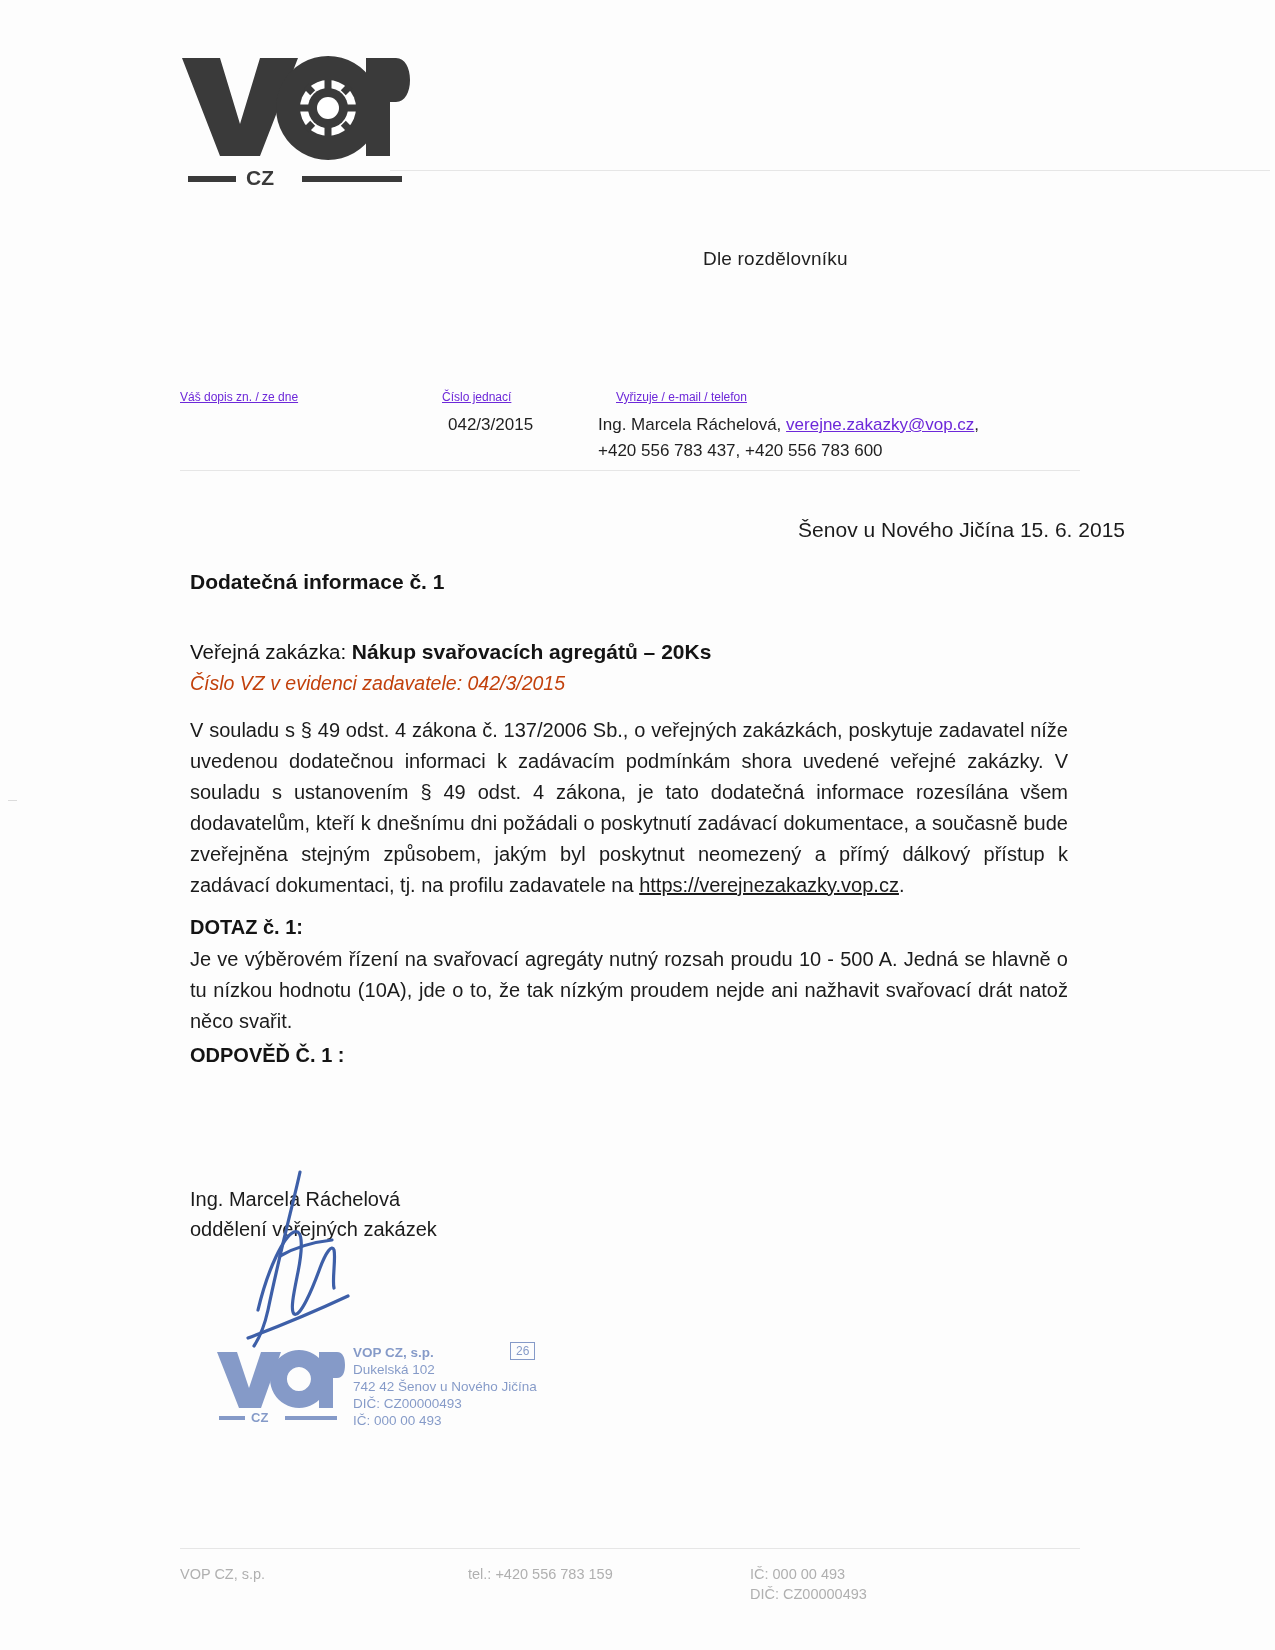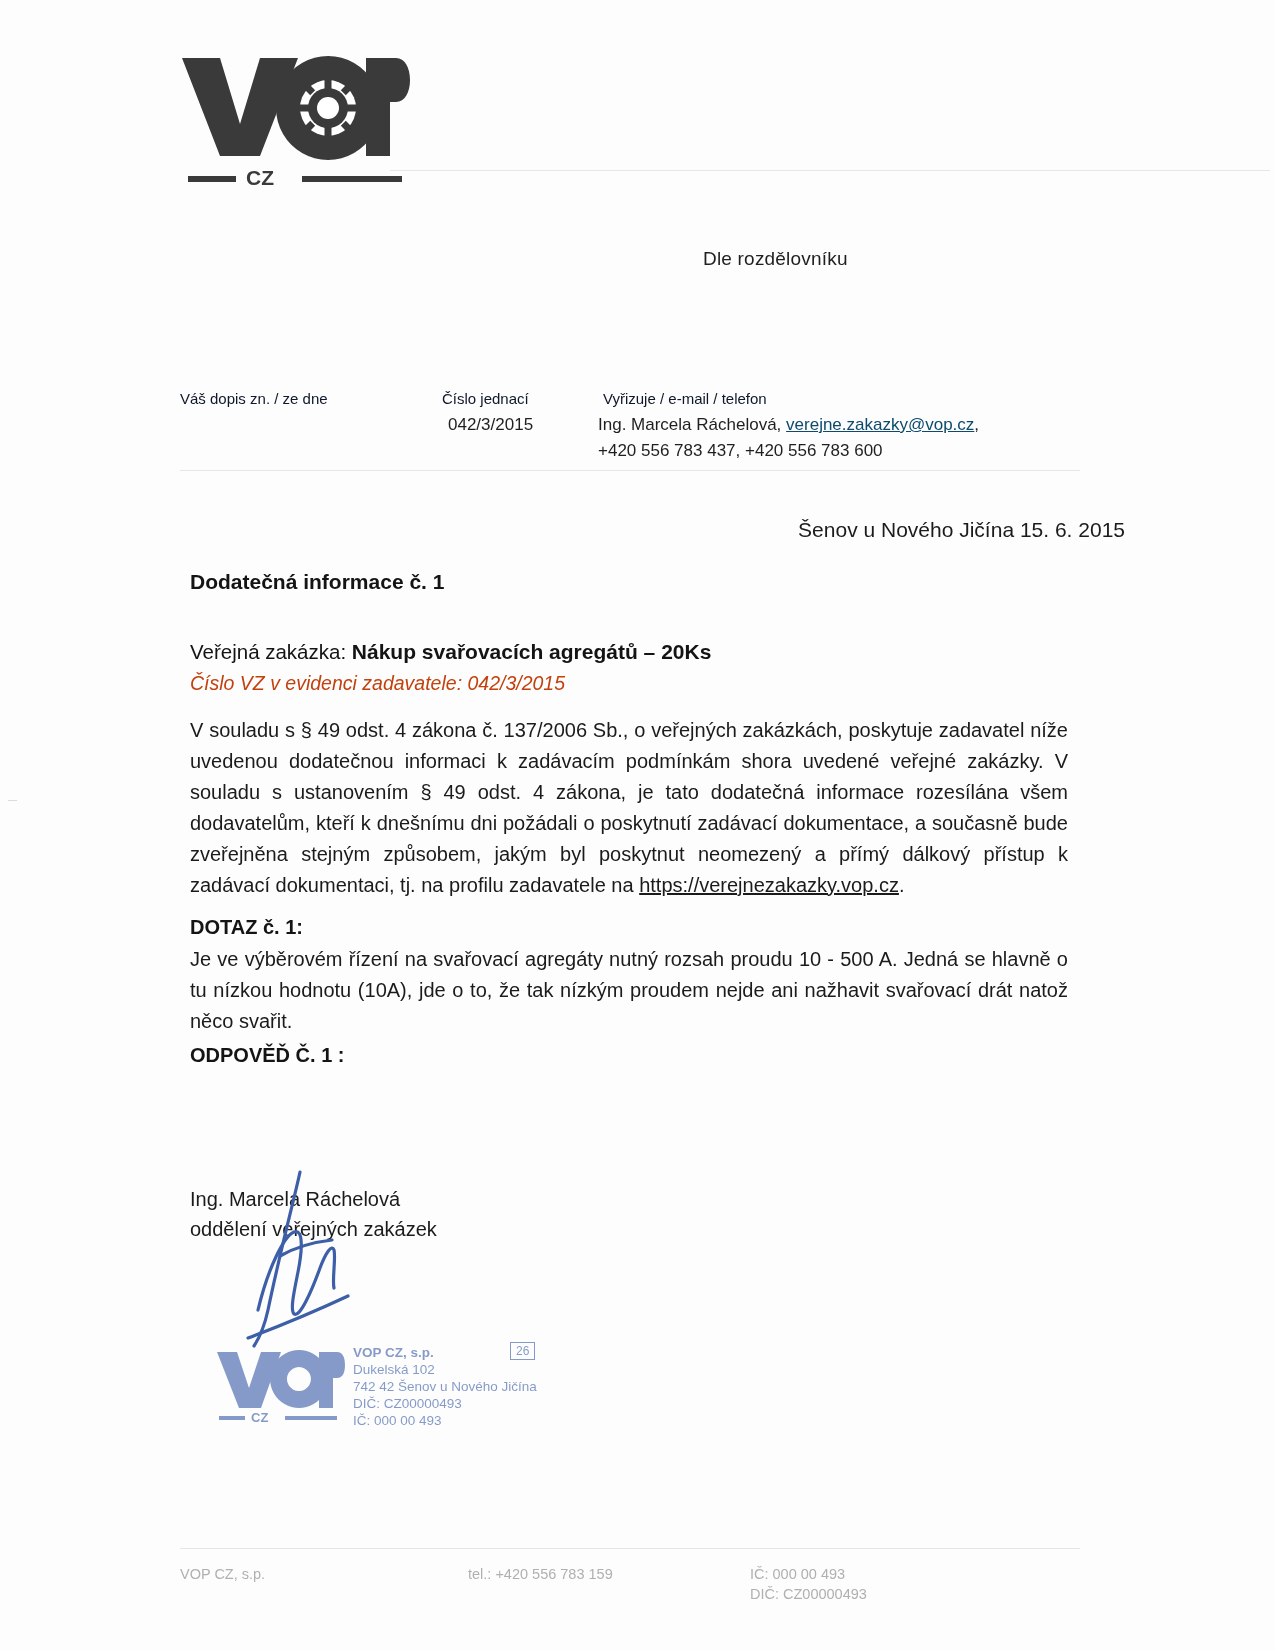--- a/index.html
+++ b/index.html
@@ -46,45 +46,46 @@
   
   .form-labels {
     position: absolute;
     top: 390px;
     left: 180px;
     width: 900px;
     height: 20px;
   }
   .form-labels span {
     position: absolute;
-    font-size: 15px;
-    color: #0f172a;
-    white-space: nowrap;
+    font-size: 12px;
+    color: #6d28d9;
+    white-space: nowrap;
+    text-decoration: underline;
   }
   .lbl-vas { left: 0px; top: 0; }
   .lbl-cislo { left: 262px; top: 0; }
-  .lbl-vyrizuje { left: 423px; top: 0; text-align: center; }
+  .lbl-vyrizuje { left: 436px; top: 0; text-align: center; }
 
   .form-values {
     position: absolute;
     top: 415px;
     left: 180px;
     width: 930px;
   }
   .form-values .val {
     position: absolute;
     font-size: 17px;
     color: #1f1f1f;
     white-space: nowrap;
   }
   .val-cislo { left: 268px; top: 0; }
   .val-contact1 { left: 418px; top: 0; }
   .val-contact2 { left: 418px; top: 26px; }
   .val-contact1 a {
-    color: #0c4a6e;
+    color: #6d28d9;
     text-decoration: underline;
   }
 
   
   .rule {
     position: absolute;
     background: #e6e6e6;
     height: 1px;
   }
   .rule-top { left: 390px; top: 170px; width: 880px; }

